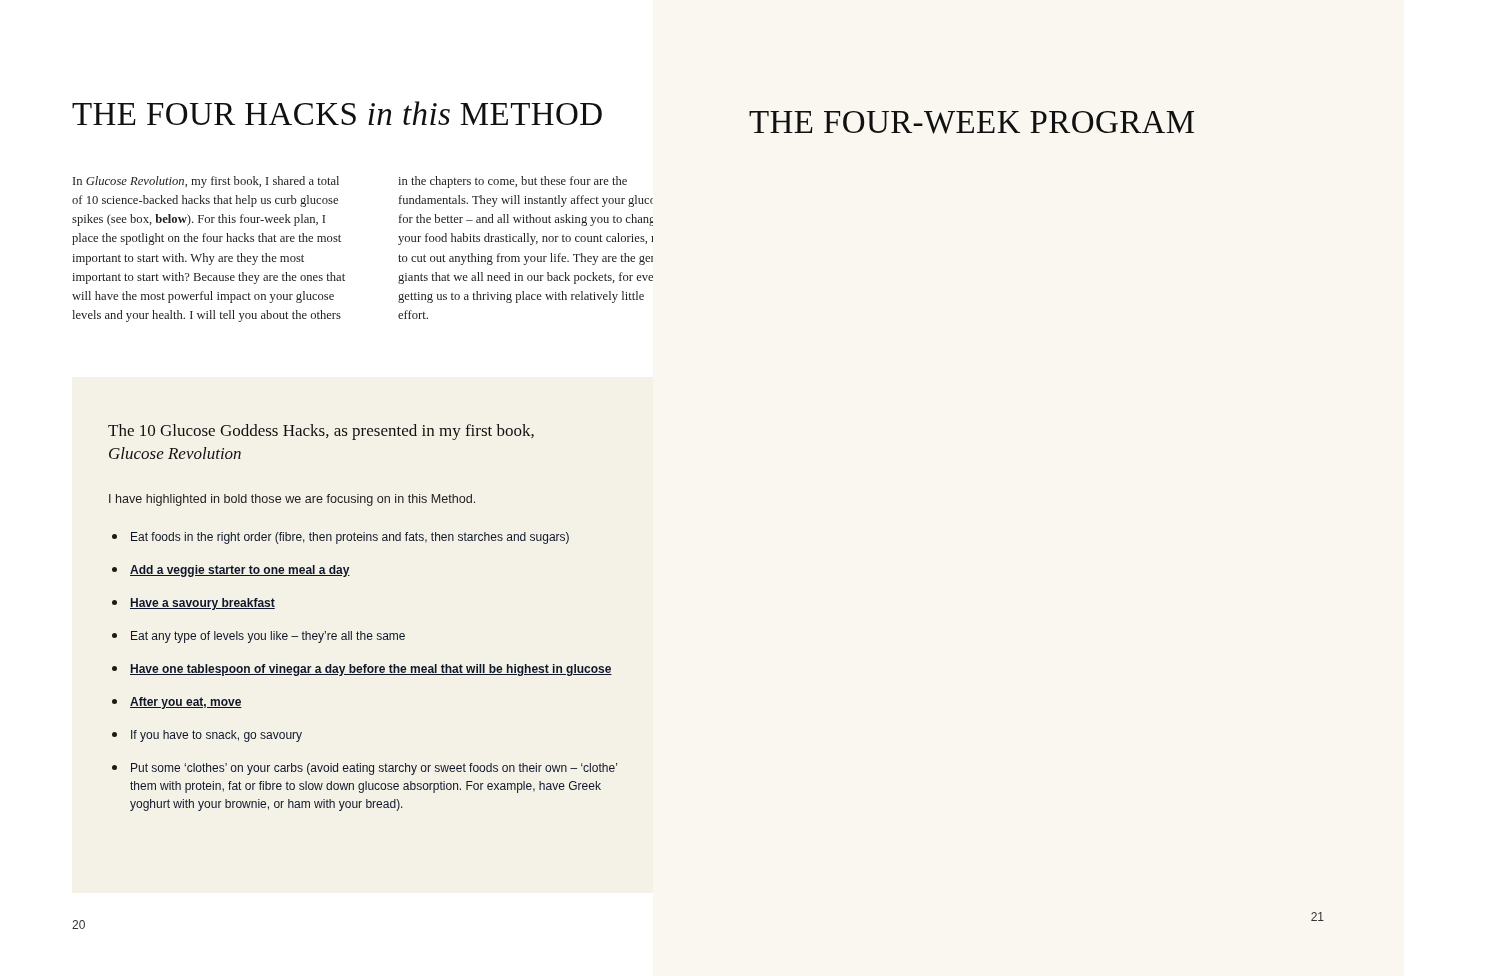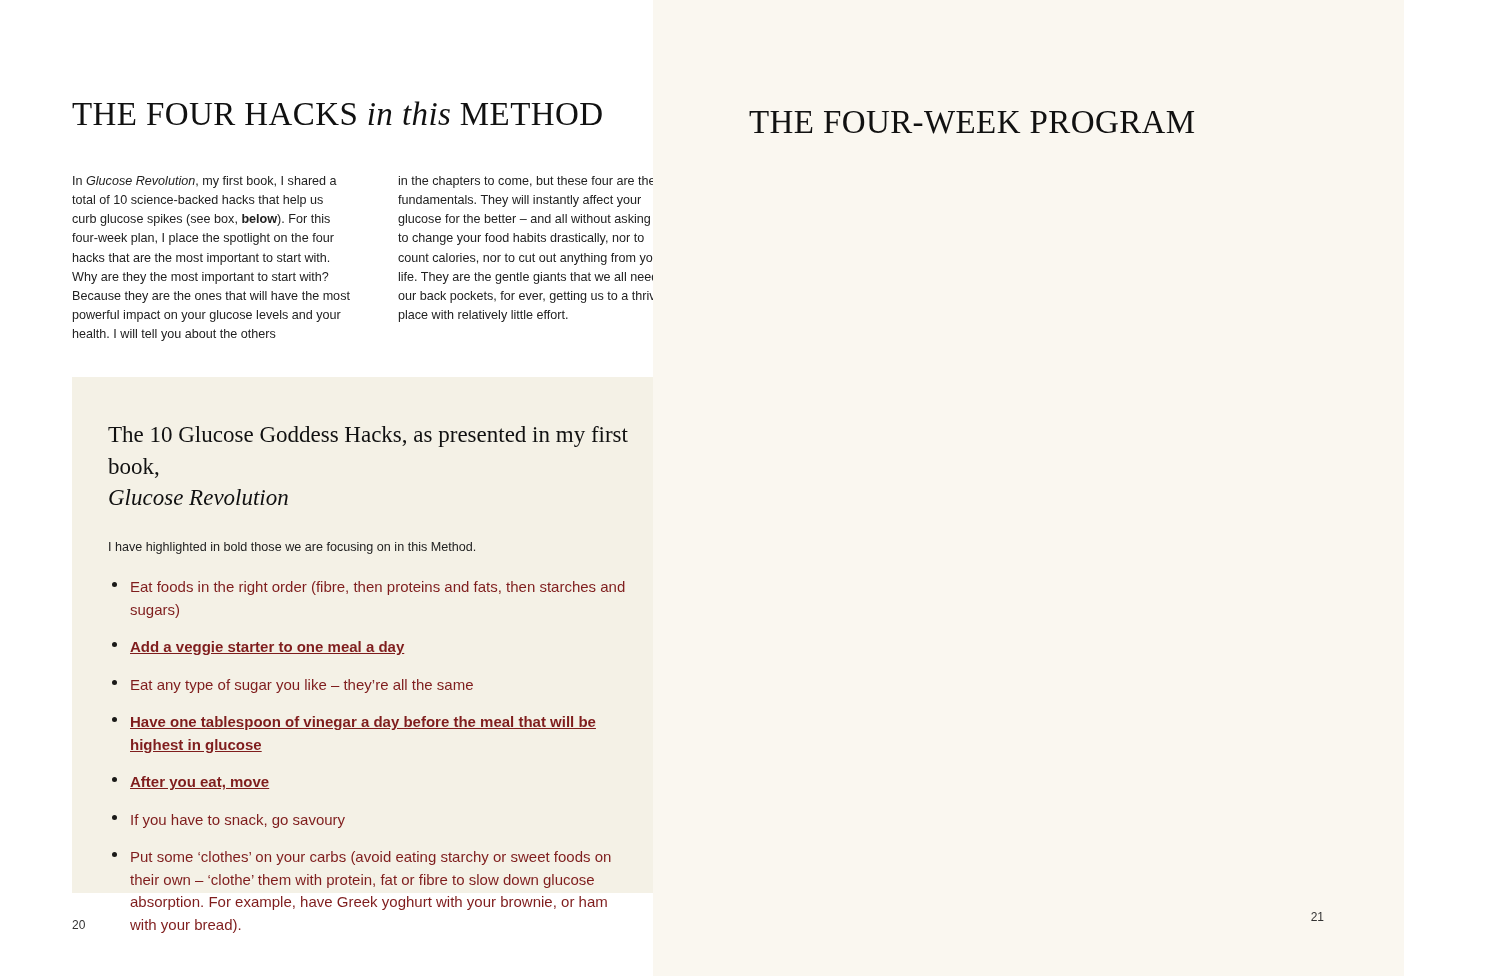--- a/index.html
+++ b/index.html
@@ -60,20 +60,21 @@
     position: absolute;
     left: 88px;
     top: 96px;
   }
 
   
   .cols {
     position: absolute;
     display: flex;
     gap: 48px;
+    font-family: Liberation Serif, serif;
   }
   .cols-left {
     left: 72px;
     top: 172px;
     width: 604px;
   }
   .col {
     flex: 1;
     font-size: 12.6px;
     line-height: 1.52;
@@ -95,21 +96,21 @@
     left: 72px;
     top: 377px;
     width: 594px;
     height: 516px;
     background: #f4f1e6;
     box-sizing: border-box;
     padding: 42px 34px 0 34px;
   }
   .box-title {
     font-family: "Liberation Serif", serif;
-    font-size: 23px;
+    font-size: 17px;
     line-height: 1.38;
     margin: 0 0 0 2px;
     color: #111;
     font-weight: 400;
   }
   .box-title em {
     font-style: italic;
   }
   .box-lead {
     font-size: 12.6px;
@@ -117,24 +118,24 @@
     color: #222;
   }
   ul.hacks {
     list-style: none;
     margin: 22px 0 0 0;
     padding: 0;
   }
   ul.hacks li {
     position: relative;
     padding-left: 24px;
-    font-size: 15px;
+    font-size: 12px;
     line-height: 1.5;
     margin-bottom: 15px;
-    color: #7f1d1d;
+    color: #0f172a;
   }
   ul.hacks li::before {
     content: "";
     position: absolute;
     left: 6px;
     top: 6px;
     width: 5px;
     height: 5px;
     border-radius: 50%;
     background: #1a1a18;
@@ -177,21 +178,22 @@
 
       <div class="box">
         <div class="box-title">
           <span>The 10 Glucose Goddess Hacks, as presented in my first book,</span><br>
           <em>Glucose Revolution</em>
         </div>
         <p class="box-lead">I have highlighted in bold those we are focusing on in this Method.</p>
         <ul class="hacks">
           <li>Eat foods in the right order (fibre, then proteins and fats, then starches and sugars)</li>
           <li class="bold">Add a veggie starter to one meal a day</li>
-          <li>Eat any type of sugar you like – they’re all the same</li>
+          <li class="bold">Have a savoury breakfast</li>
+          <li>Eat any type of levels you like – they’re all the same</li>
           <li class="bold">Have one tablespoon of vinegar a day before the meal that will be highest in glucose</li>
           <li class="bold">After you eat, move</li>
           <li>If you have to snack, go savoury</li>
           <li>Put some ‘clothes’ on your carbs (avoid eating starchy or sweet foods on their own – ‘clothe’ them with protein, fat or fibre to slow down glucose absorption. For example, have Greek yoghurt with your brownie, or ham with your bread).</li>
         </ul>
       </div>
 
       <div class="folio folio-left">20</div>
     </div>
   </div>

